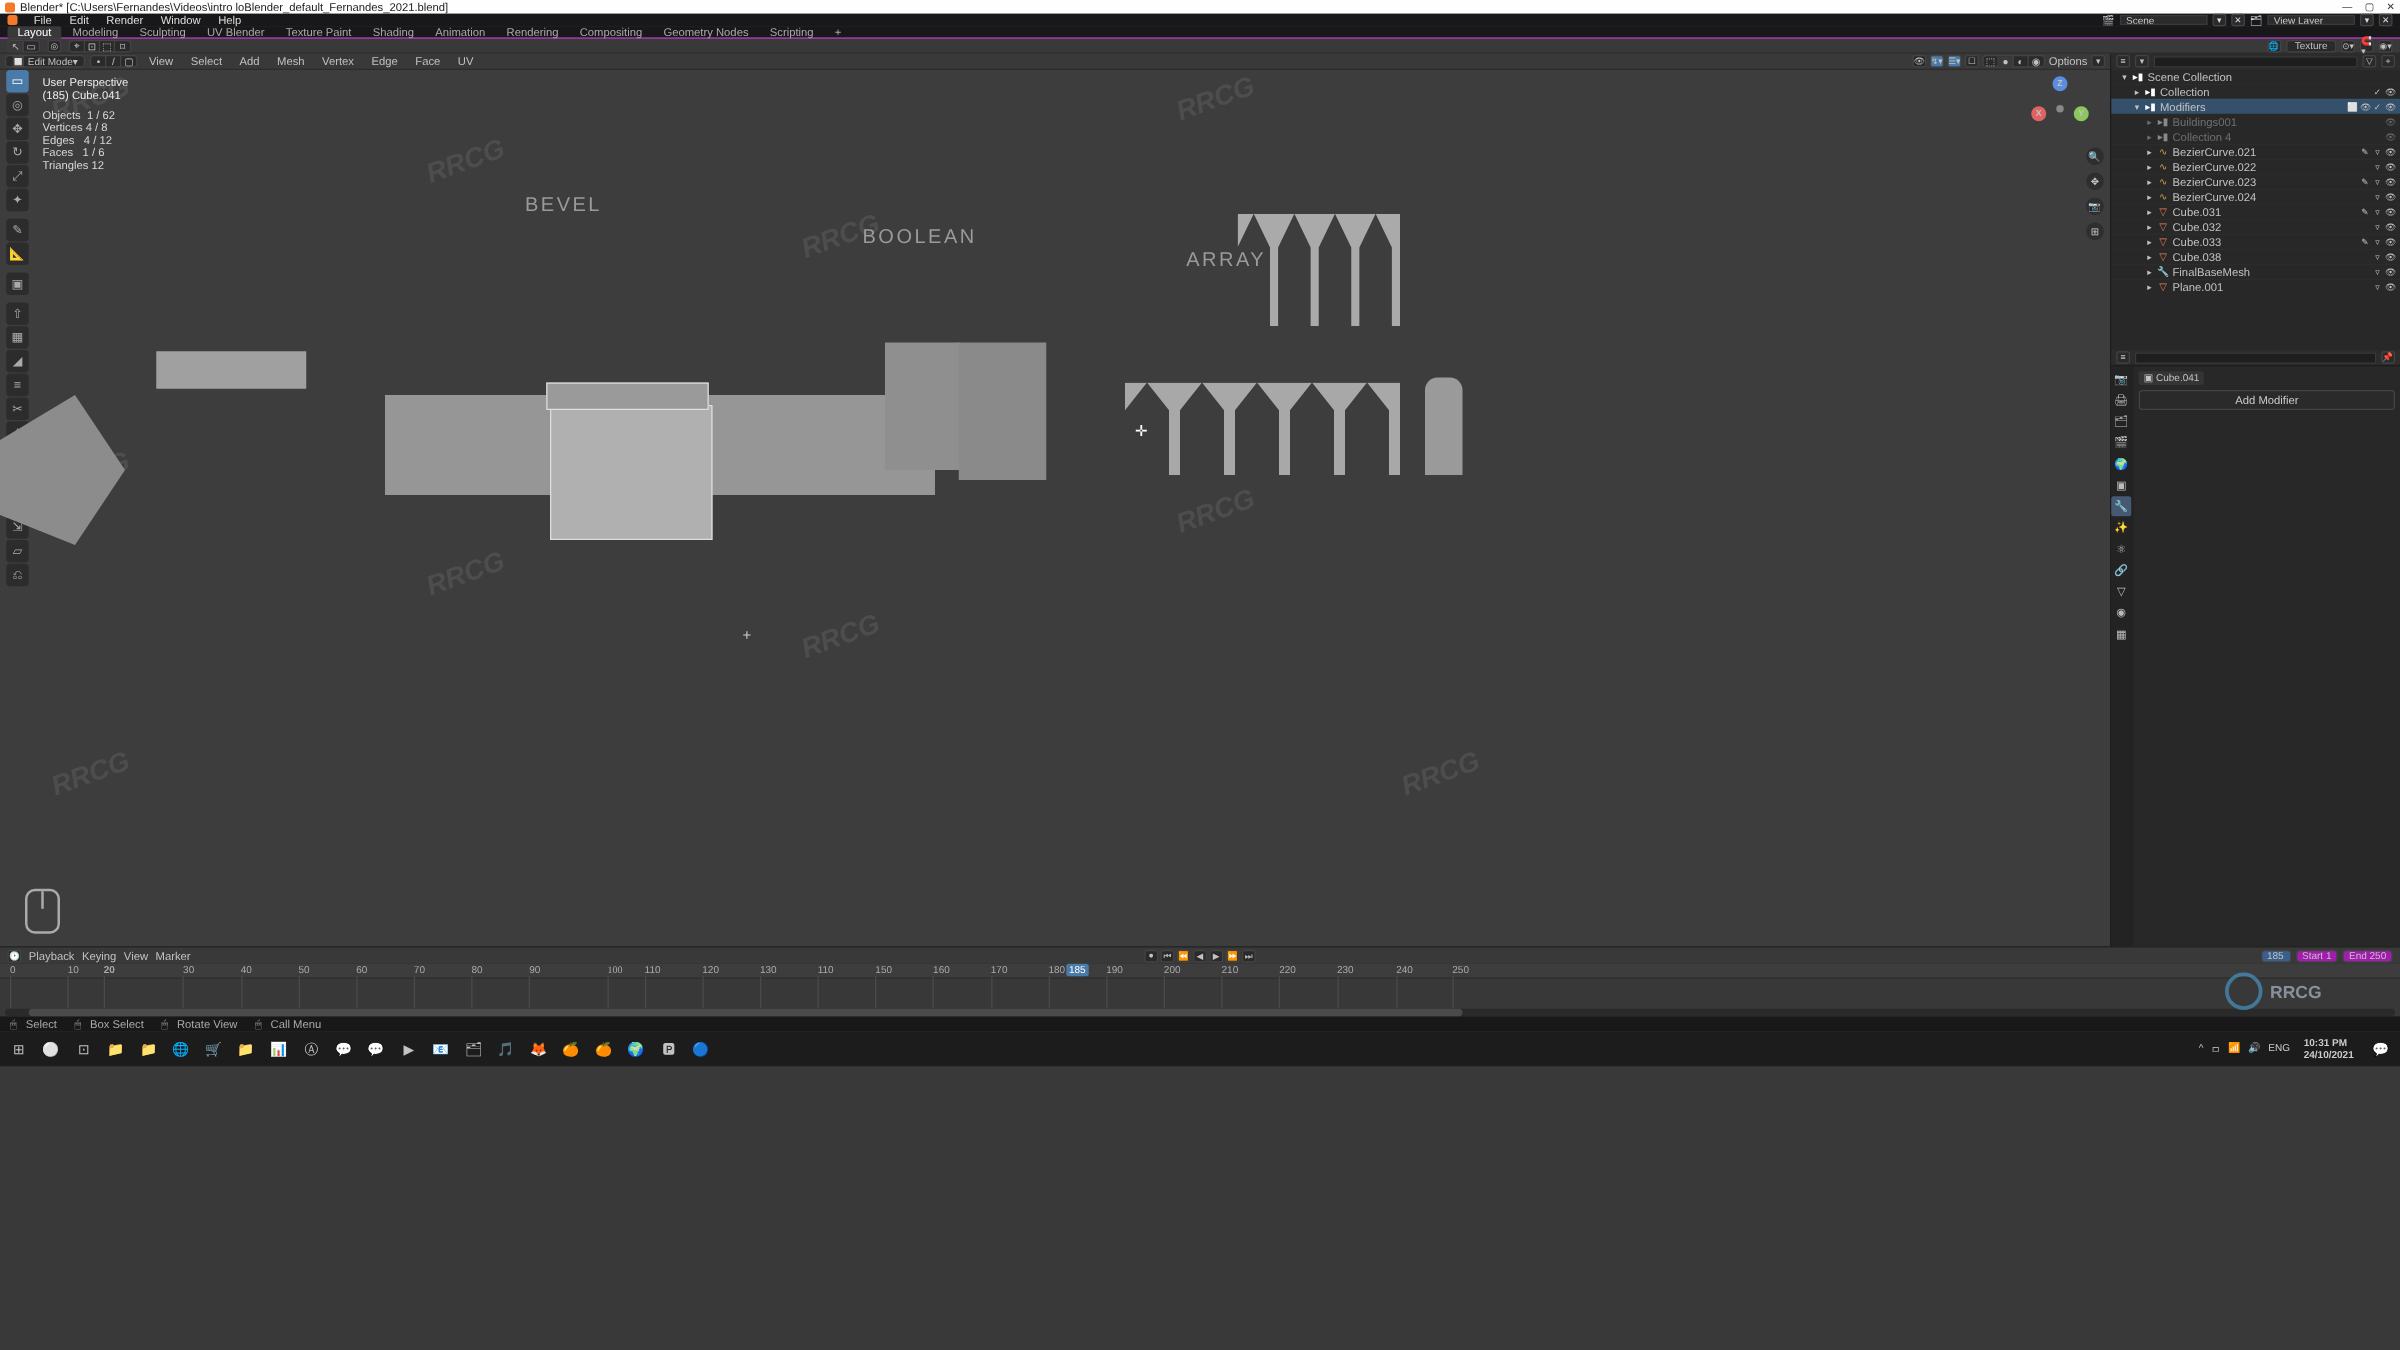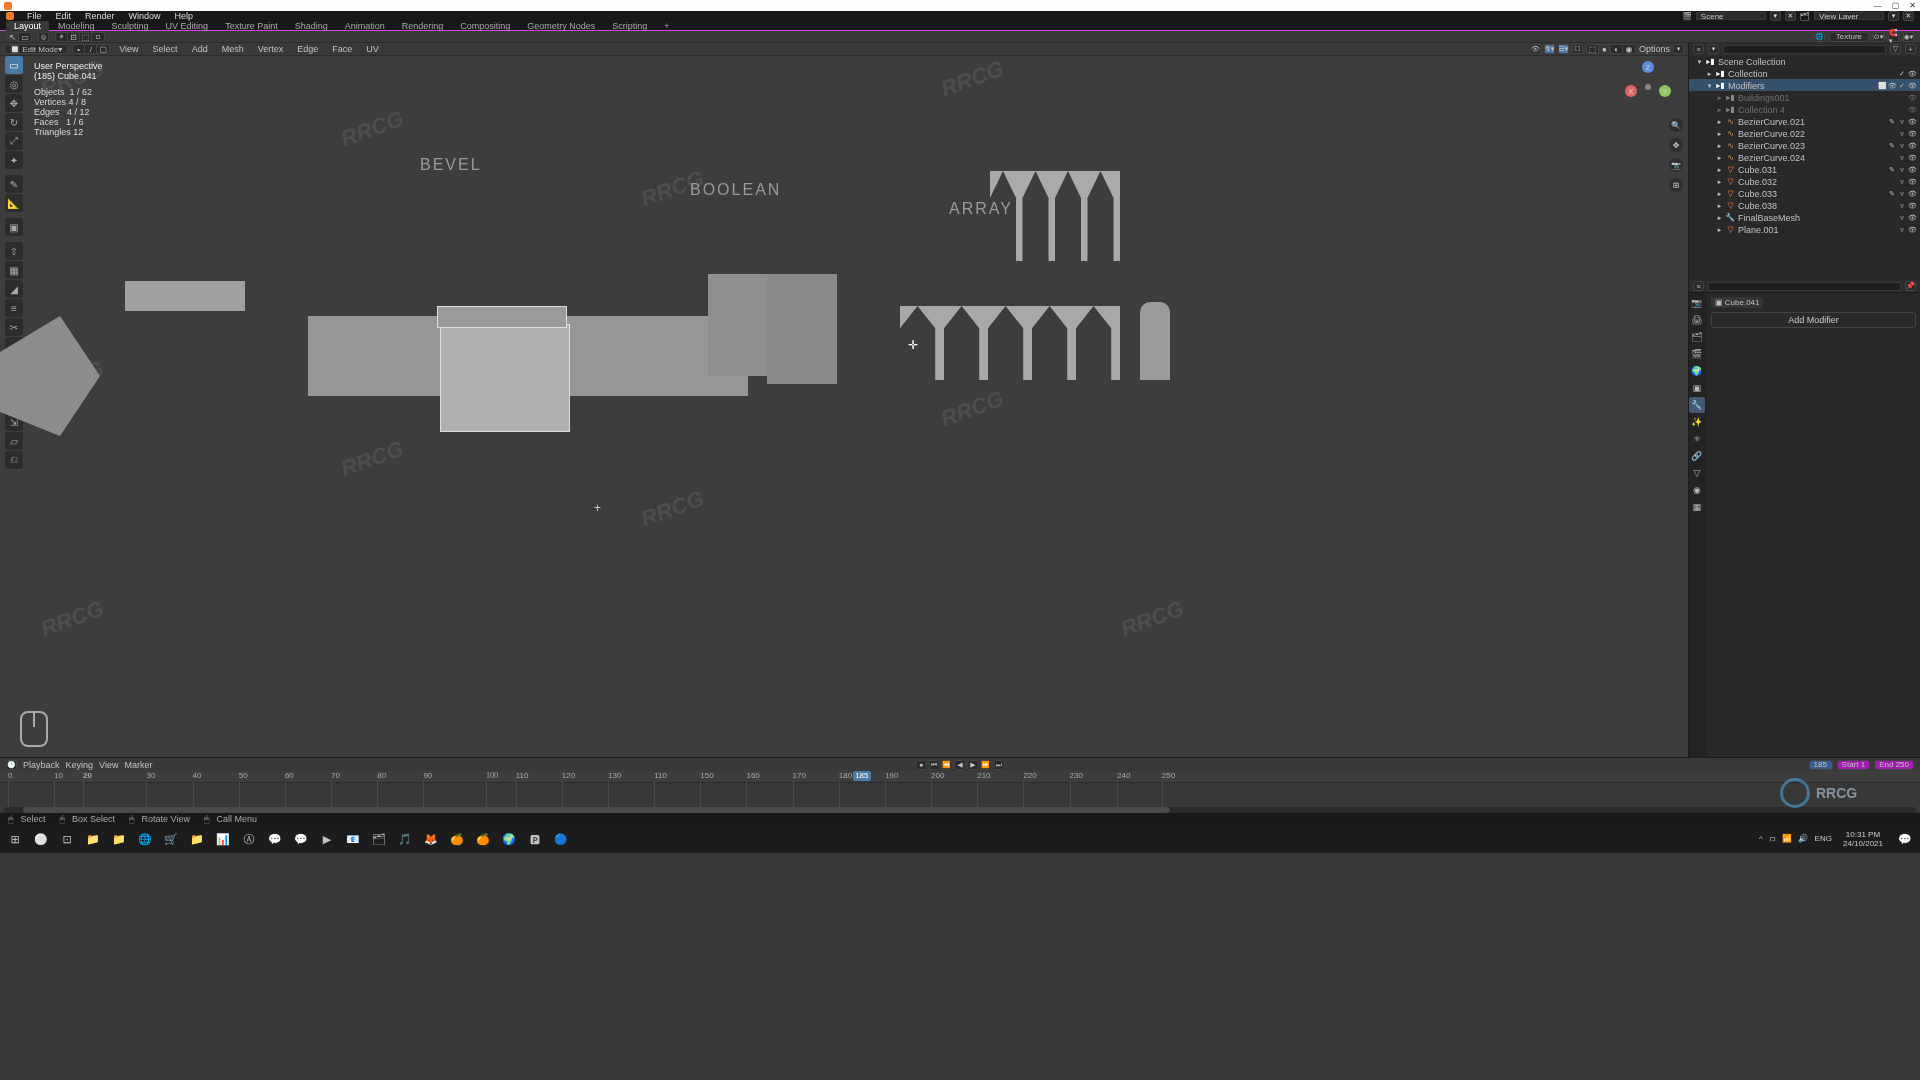--- a/index.html
+++ b/index.html
@@ -117,33 +117,34 @@
 .tl-scroll .hndl { position: absolute; top: 0; height: 6px; background: #4a4a4a; border-radius: 3px; }
 
 
 .statusbar { height: 12px; background: #18181a; display: flex; align-items: center; gap: 14px; padding: 0 8px; font-size: 9px; color: #aaa; }
 .statusbar .sbicon { width: 10px; height: 10px; display: inline-block; }
 
 
 .taskbar { height: 28px; background: #1c1c1c; display: flex; align-items: center; gap: 4px; padding: 0 4px; position: relative; }
 .taskbar .tb { width: 22px; height: 22px; display: flex; align-items: center; justify-content: center; border-radius: 2px; cursor: pointer; font-size: 11px; }
 .taskbar .tray { margin-left: auto; display: flex; gap: 5px; align-items: center; font-size: 8px; color: #ccc; }
-.taskbar .clock { text-align: center; line-height: 9px; font-size: 8px; padding: 0 6px; }
+.taskbar .clock { text-align: left; line-height: 9px; font-size: 8px; padding: 0 6px; font-weight: bold; }
 
 
 .watermark { position: absolute; font-size: 22px; color: rgba(200,200,200,.12); font-weight: bold; transform: rotate(-20deg); pointer-events: none; font-style: italic; }
 .brandlogo { position: absolute; right: 20px; bottom: 40px; width: 120px; height: 40px; opacity: .6; display: flex; align-items: center; gap: 6px; }
 .brandlogo .ring { width: 30px; height: 30px; border: 3px solid #4aa1d8; border-radius: 50%; }
 .brandlogo .txt { font-size: 14px; font-weight: bold; color: #bcd; }
 </style>
 </head>
 <body>
 
 <div class="titlebar">
   <span class="app-icon"></span>
+  <span class="title">Blender* [C:\Users\Fernandes\Videos\intro loBlender_default_Fernandes_2021.blend]</span>
   <div class="winbtns">
     <span>—</span>
     <span>▢</span>
     <span>✕</span>
   </div>
 </div>
 
 <div class="menubar">
   <span class="logo"></span>
   <span class="menuitem">File</span>
@@ -161,21 +162,21 @@
     <input value="View Layer" style="">
     <span class="iconbtn">▾</span>
     <span class="iconbtn">✕</span>
   </div>
 </div>
 
 <div class="workspacetabs">
   <span class="tab active">Layout</span>
   <span class="tab">Modeling</span>
   <span class="tab">Sculpting</span>
-  <span class="tab">UV Editing</span>
+  <span class="tab">UV Blender</span>
   <span class="tab">Texture Paint</span>
   <span class="tab">Shading</span>
   <span class="tab">Animation</span>
   <span class="tab">Rendering</span>
   <span class="tab">Compositing</span>
   <span class="tab">Geometry Nodes</span>
   <span class="tab">Scripting</span>
   <span class="tab">+</span>
 </div>
 

